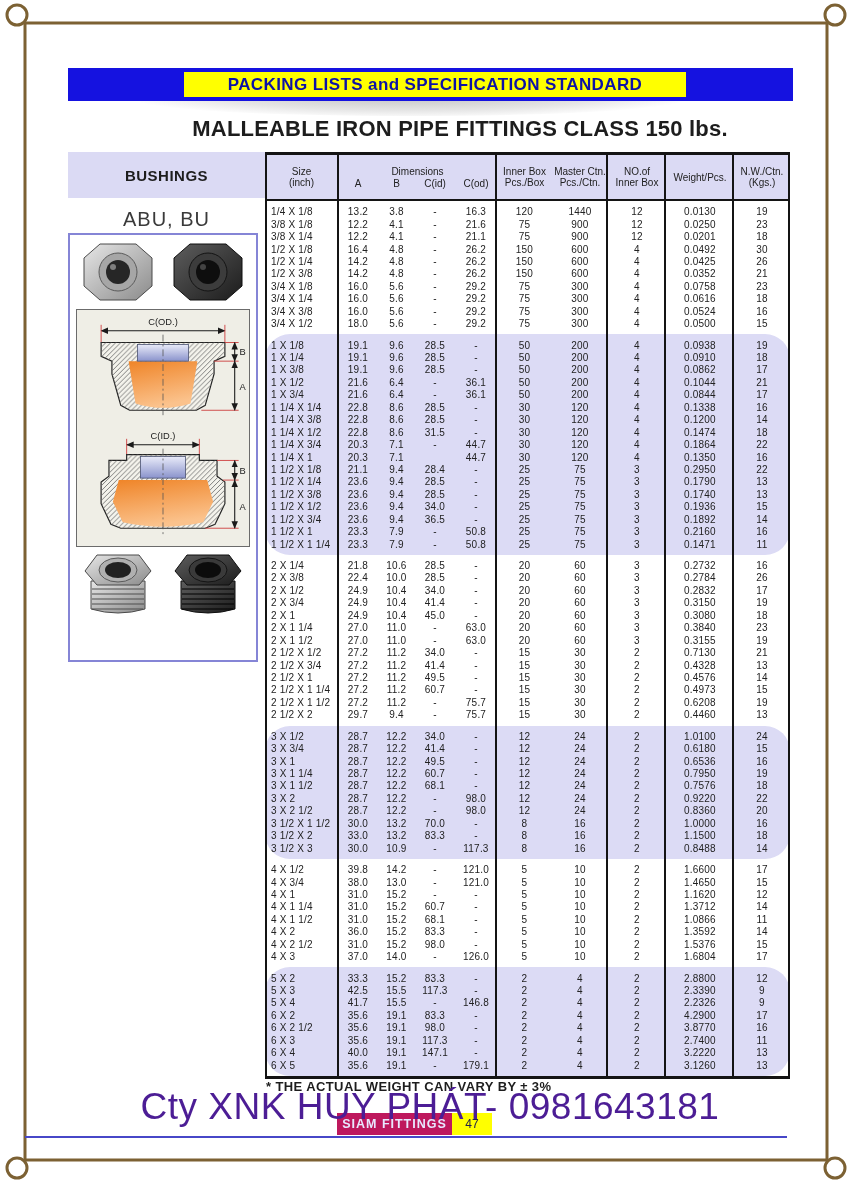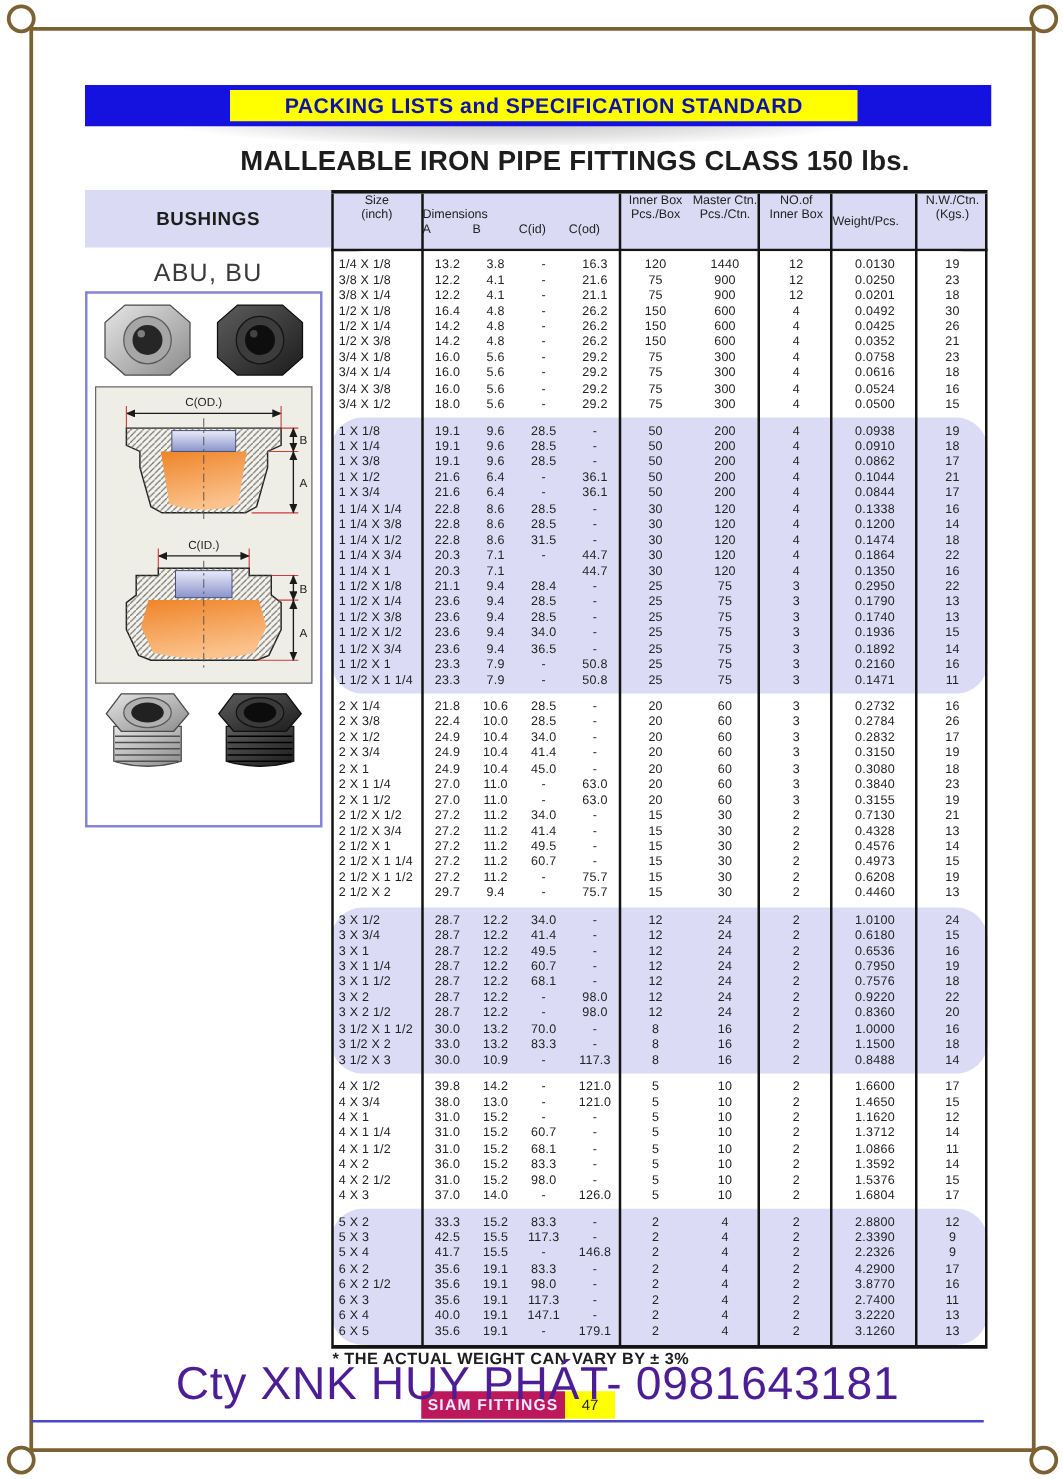--- a/index.html
+++ b/index.html
@@ -28,21 +28,21 @@
   .diagram-box{border:1.5px solid #6b6b6b;background:#efeee6;padding:5px 1px;width:170px;
                display:flex;flex-direction:column;gap:4px;align-items:center;}
   .dlab{font-size:9.5px;fill:#222;font-family:"Liberation Sans",sans-serif;}
   
   .table-wrap{position:absolute;left:265px;top:152px;width:525px;z-index:2;
               border-top:3px solid #141414;border-bottom:3px solid #141414;background:#fff;}
   .vline{position:absolute;top:0;bottom:0;width:2px;background:#141414;z-index:6;}
   .thead{display:grid;grid-template-columns:73px 40px 37px 40px 42px 55px 56px 58px 68px 56px;
          grid-template-rows:23px 21px;height:44px;background:#dbdaf4;border-bottom:2px solid #141414;
          font-size:10px;color:#222;}
-  .hc{display:flex;align-items:center;text-align:center;line-height:11px;}
+  .hc{display:flex;align-items:center;justify-content:center;text-align:center;line-height:11px;}
   .h2l{flex-direction:column;}
   .h-size{grid-column:1;grid-row:1/3;}
   .h-dims{grid-column:2/6;grid-row:1;align-items:flex-end;padding-bottom:1px;}
   .h-a{grid-column:2;grid-row:2;align-items:flex-start;}
   .h-b{grid-column:3;grid-row:2;align-items:flex-start;}
   .h-cid{grid-column:4;grid-row:2;align-items:flex-start;}
   .h-cod{grid-column:5;grid-row:2;align-items:flex-start;}
   .h-inner{grid-column:6;grid-row:1/3;}
   .h-master{grid-column:7;grid-row:1/3;}
   .h-noof{grid-column:8;grid-row:1/3;}

